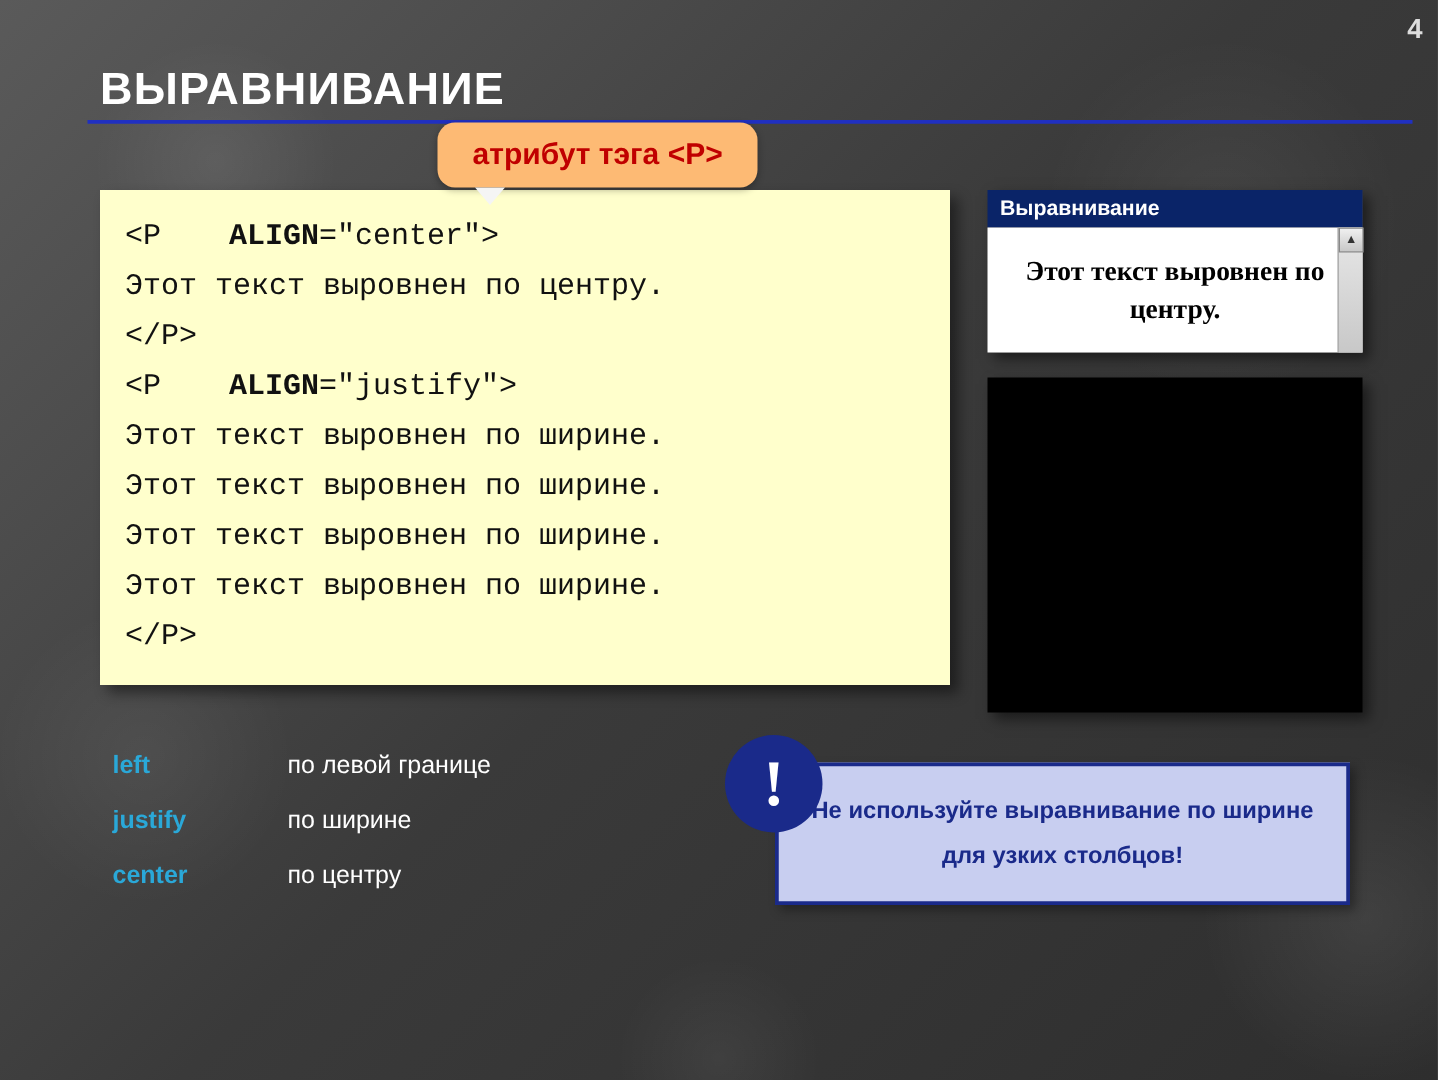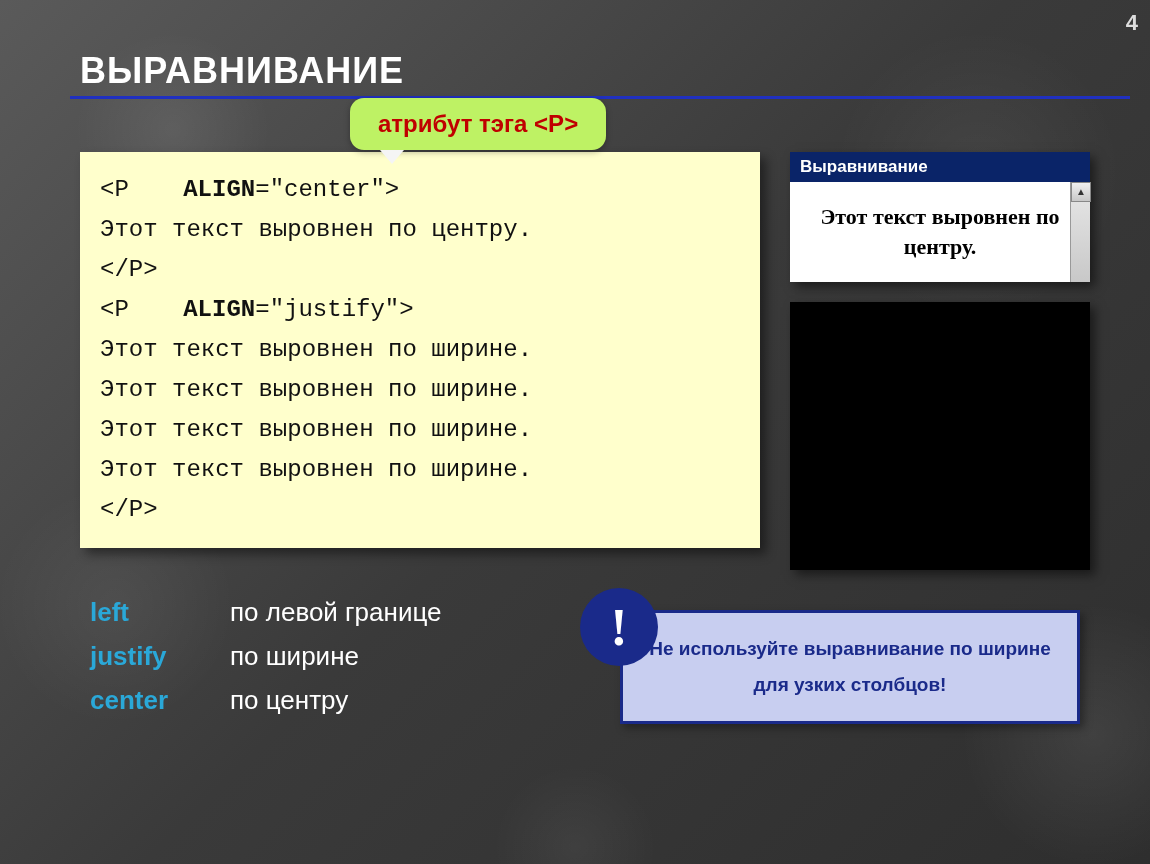--- a/index.html
+++ b/index.html
@@ -39,21 +39,21 @@
     top: 96px;
     left: 70px;
     right: 20px;
     height: 3px;
     background: #2030c0;
   }
   .callout {
     position: absolute;
     top: 98px;
     left: 350px;
-    background: #bef264;
+    background: #fdba74;
     border-radius: 14px 14px 14px 14px;
     padding: 12px 28px;
     color: #c00000;
     font-size: 24px;
     font-weight: bold;
     box-shadow: 0 2px 6px rgba(0,0,0,0.3);
     z-index: 5;
   }
   .callout::after {
     content: "";
@@ -76,21 +76,21 @@
     font-family: "Courier New", monospace;
     font-size: 24px;
     line-height: 40px;
     color: #111;
   }
   .code-box .bold { font-weight: bold; margin-left: 40px; }
   .align-table {
     position: absolute;
     top: 590px;
     left: 90px;
-    font-size: 26px;
+    font-size: 20px;
     line-height: 44px;
   }
   .align-table .kw { color: #2aa8d8; font-weight: bold; display: inline-block; width: 140px; }
   .align-table .desc { color: #fff; }
   .warning-box {
     position: absolute;
     top: 610px;
     left: 620px;
     width: 460px;
     background: #c8cef0;

